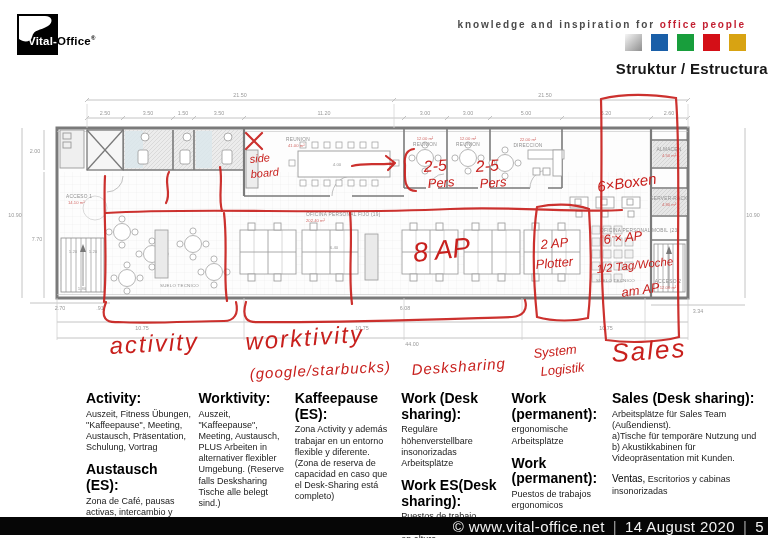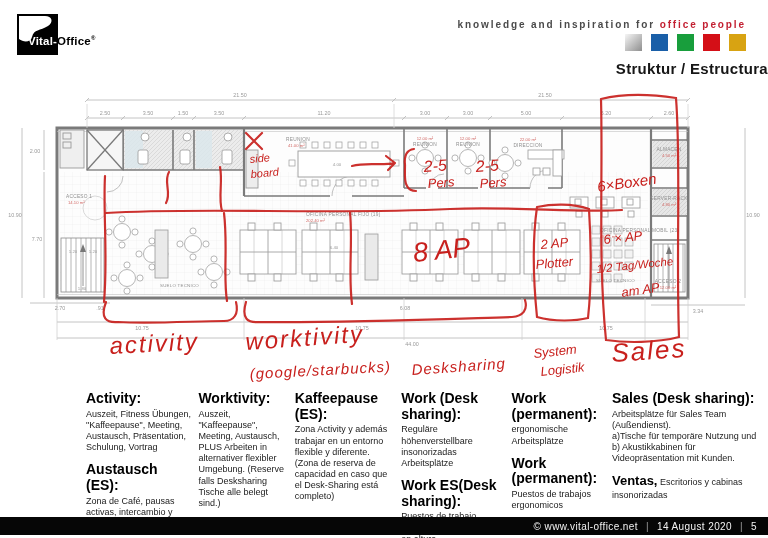--- a/index.html
+++ b/index.html
@@ -25,26 +25,26 @@
   .lblr{fill:#d26a66;font-size:4.2px}
   .dim{fill:#9a9a9a;font-size:5.4px}
   .dimS{fill:#9a9a9a;font-size:4.4px}
   .hw{fill:var(--marker,#c8201d);font-style:italic;font-family:"DejaVu Sans",sans-serif}
   
   .cols{position:absolute;left:86px;top:391px;width:672px;display:flex;justify-content:space-between}
   .col h4{font-size:14px;margin:0 0 2px 0;color:#000;line-height:1.12}
   .col p{font-size:9px;line-height:1.24;margin:0;color:#1b1b1b}
   .col .blk+.blk{margin-top:9px}
   .pre{white-space:pre-line}
-  .vent{font-weight:bold;font-size:13px;color:#000}
+  .vent{font-weight:normal;font-size:10px;color:#000}
   .w1{width:106px}.w2{width:90px}.w3{width:100px}.w4{width:104px}.w5{width:94px}.w6{width:146px}
   
   .footer{position:absolute;left:0;right:0;bottom:3px;height:18px;background:#060606;color:#f2f2f2;
-          font-size:10px;display:flex;align-items:center;justify-content:flex-end;
-          padding-right:11px;gap:8px;letter-spacing:.4px}
+          font-size:15px;display:flex;align-items:center;justify-content:flex-end;
+          padding-right:4px;gap:8px;letter-spacing:.4px}
   .footer .sep{color:#9c9c9c}
 </style>
 </head>
 <body>
 
 <div class="slide" style="--accent: #c32032; --marker: #c8201d;">
 
   <div class="logo-box">
     <svg width="41" height="41">
       <rect width="41" height="41" fill="#000"></rect>

